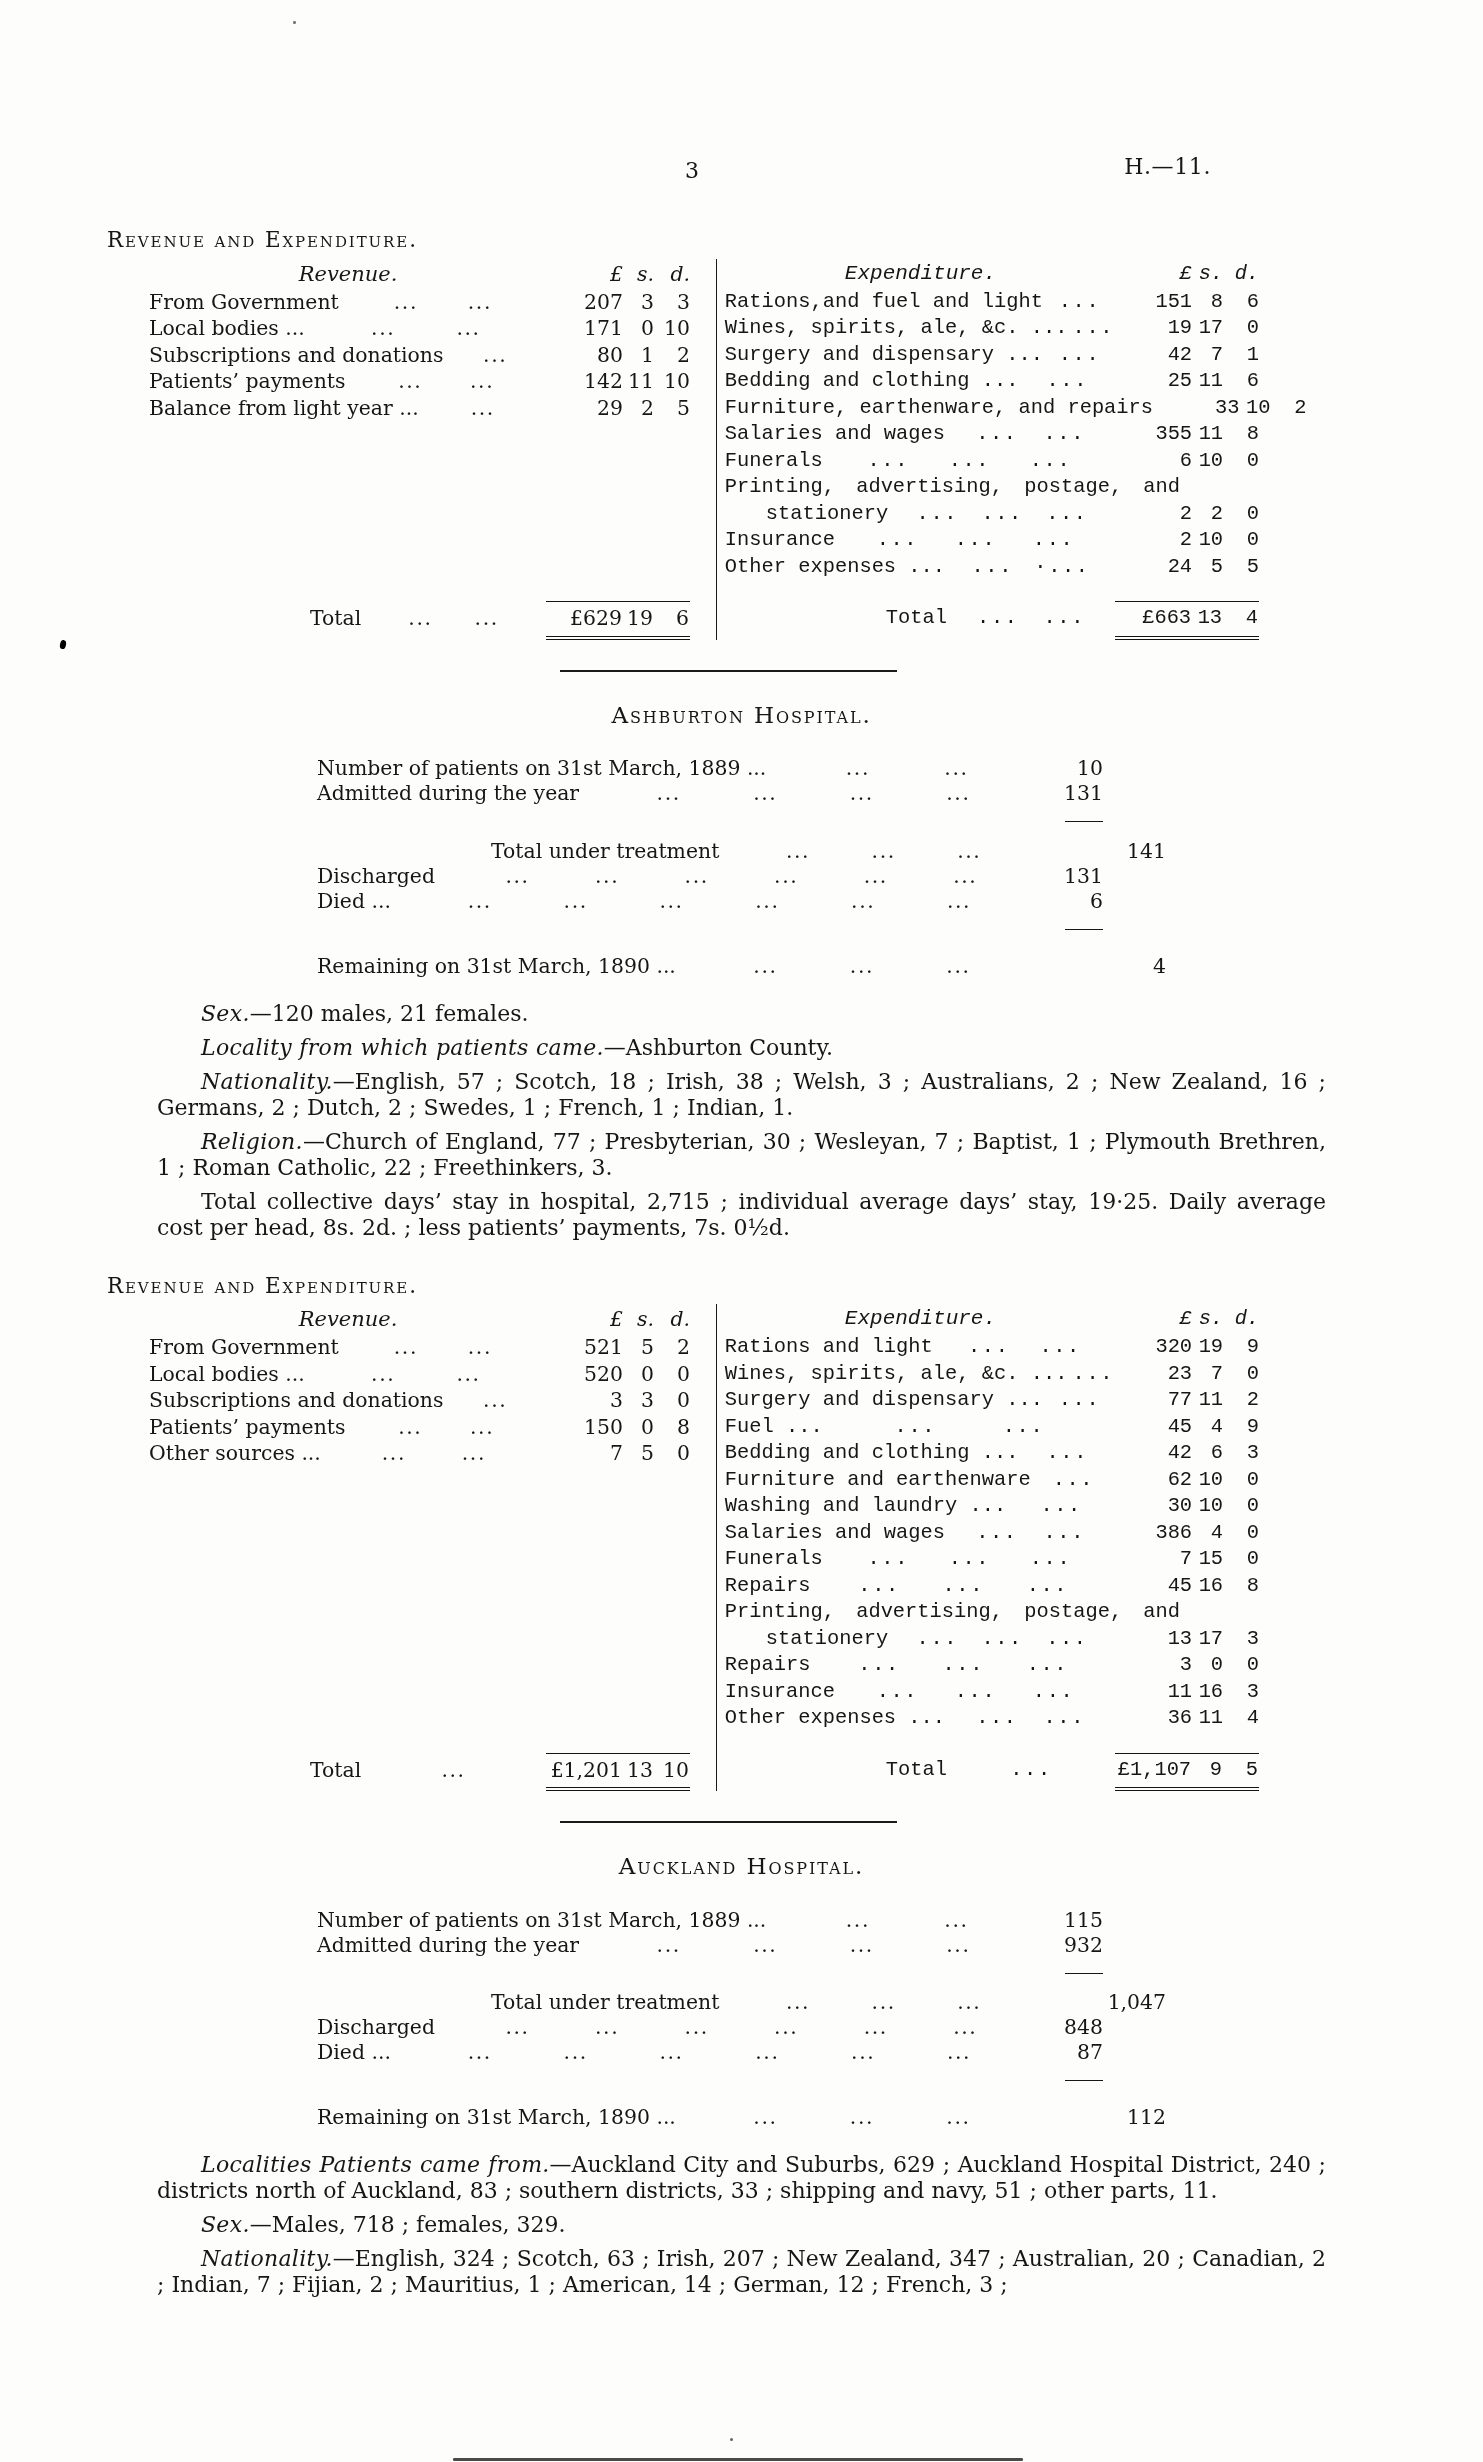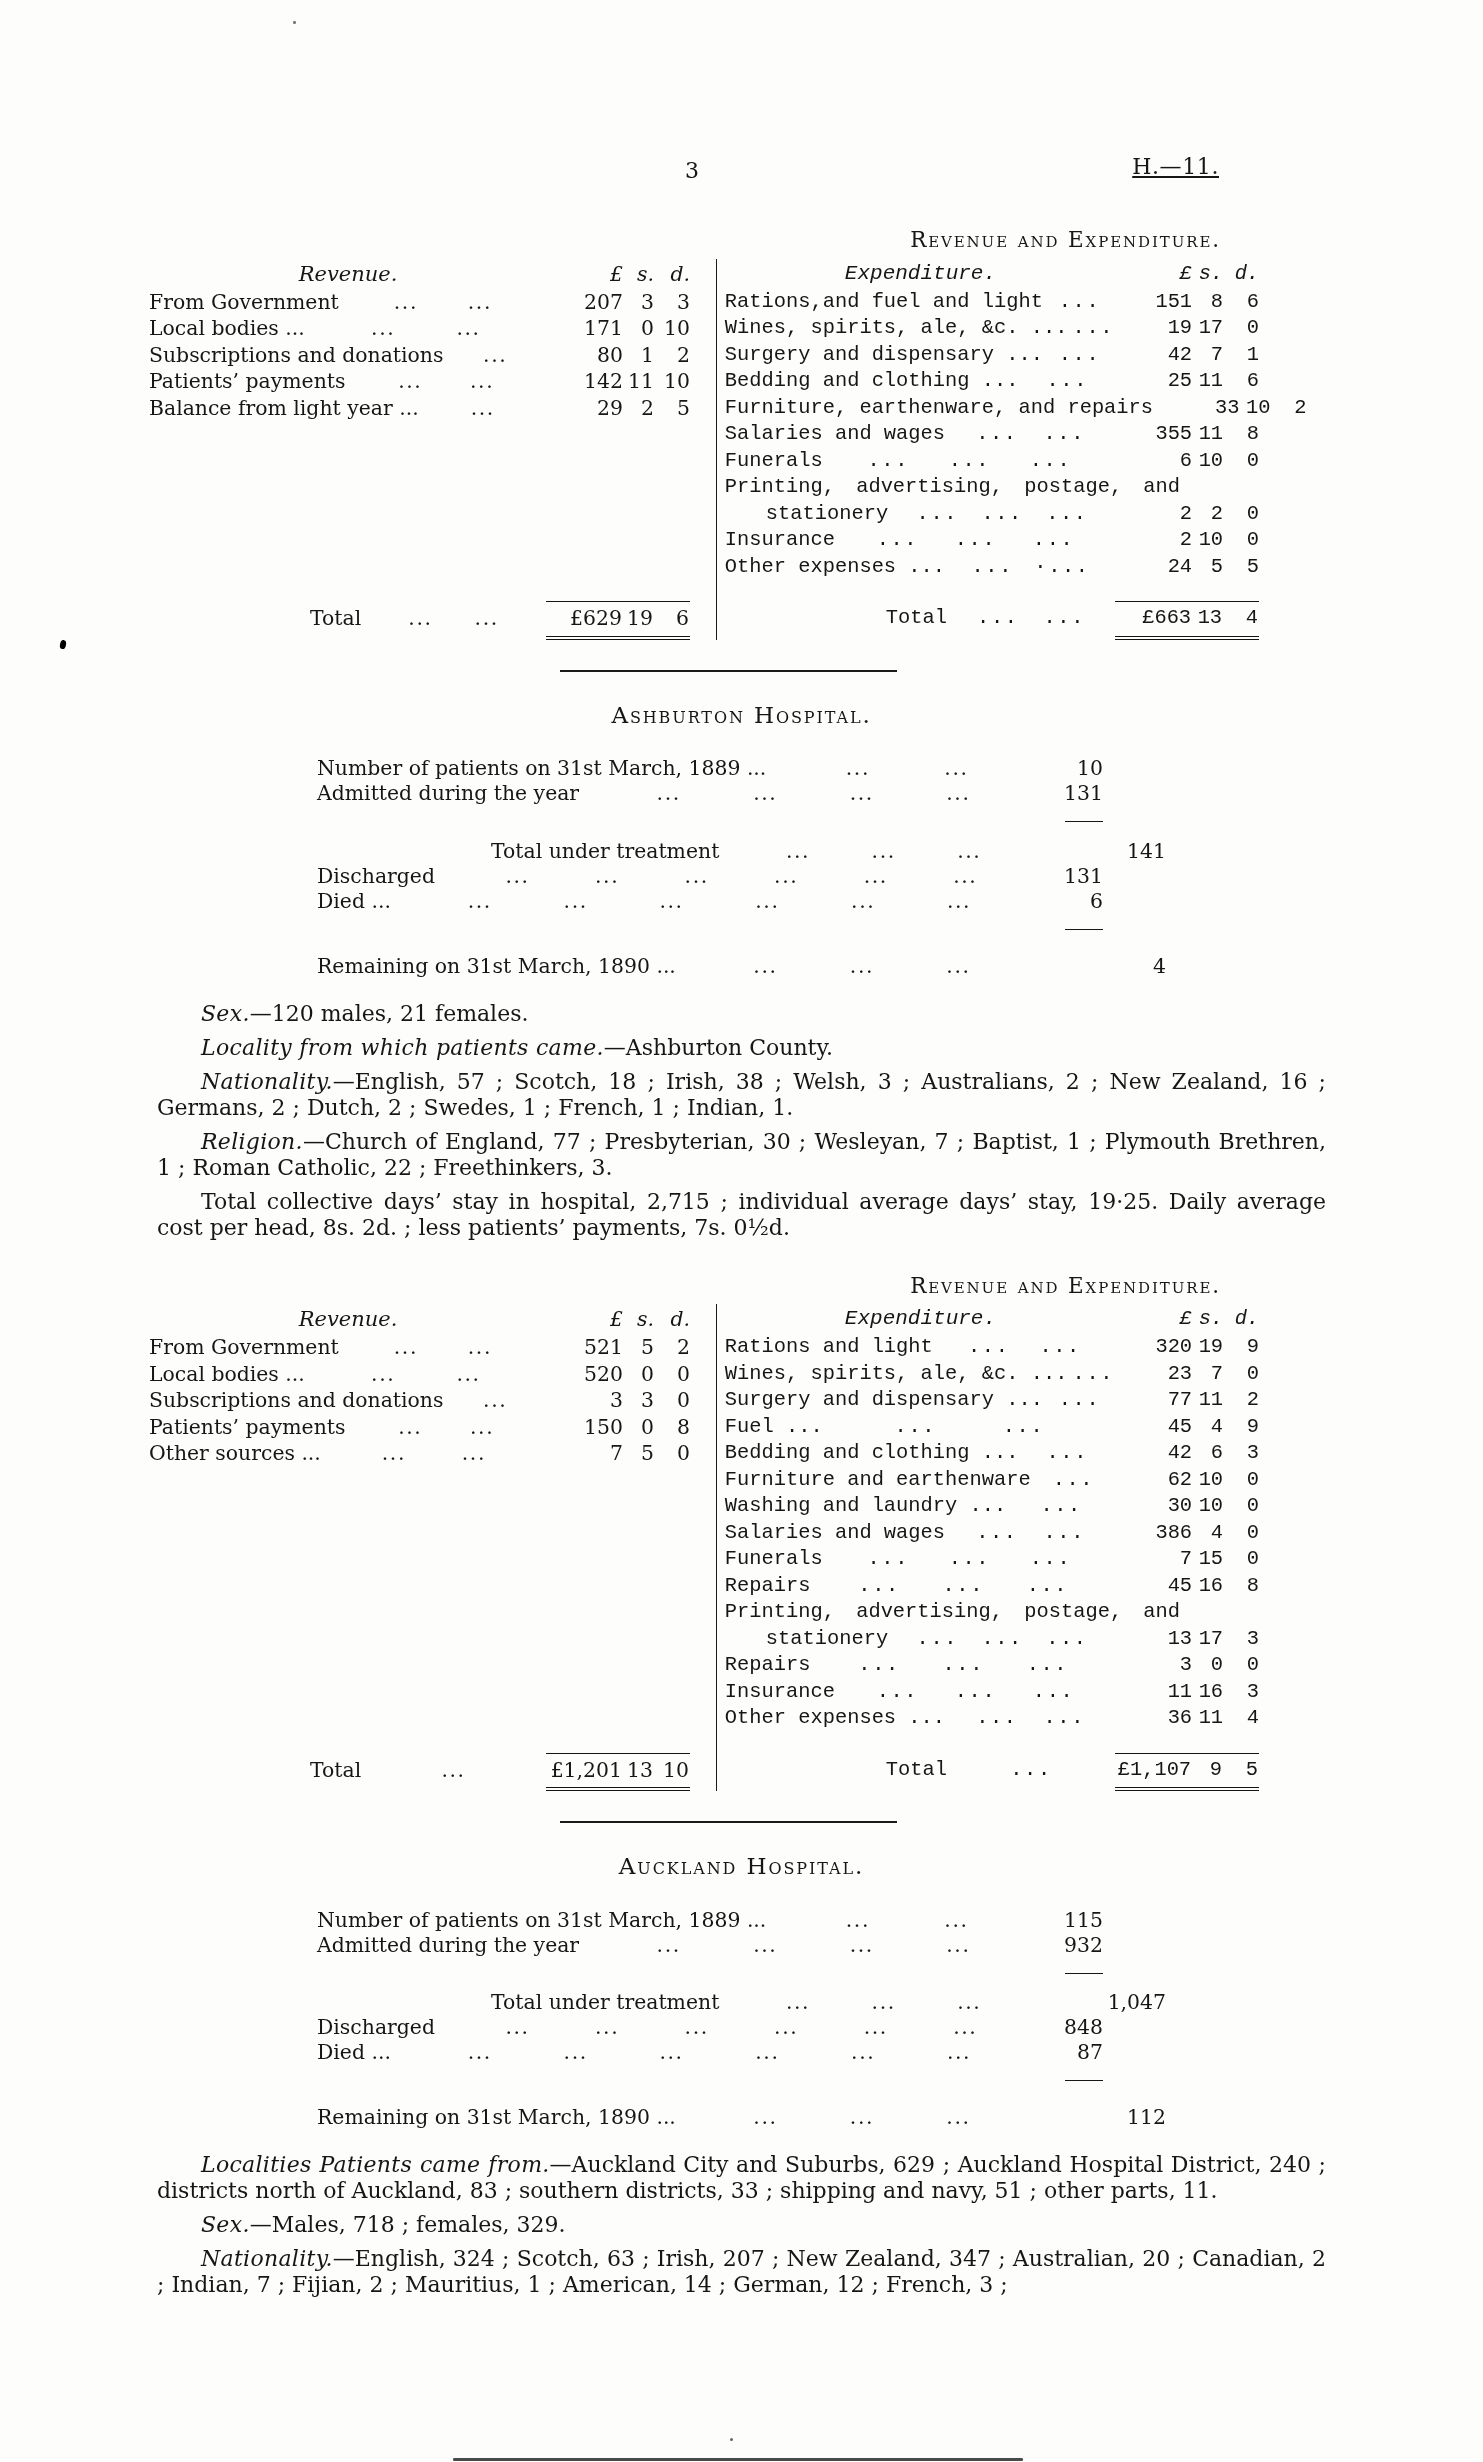--- a/index.html
+++ b/index.html
@@ -2,23 +2,23 @@
 <html style="font-size:10.4px"><head>
 <meta charset="utf-8">
 <style>
   html,body{margin:0;padding:0;background:#d8d8d4;}
   .page{position:relative;width:1483px;height:2462px;background:#fdfdfb;color:#161616;
         font-family:"DejaVu Serif","Liberation Serif",serif;box-sizing:border-box;
         padding:0 150px 0 149px;overflow:hidden;}
   
   .pagehead{position:relative;margin-top:157px;height:30px;font-size:22px;}
   .pgnum{position:absolute;left:536px;top:1.3px;}
-  .docref{position:absolute;right:114px;top:-2.6px;letter-spacing:0.6px;text-decoration:underline;}
+  .docref{position:absolute;right:122px;top:-2.6px;letter-spacing:0.6px;}
   
-  .sctitle{margin:40px 0 0 0;width:1114px;position:relative;left:-42px;text-align:right;
+  .sctitle{margin:40px 0 0 0;width:1114px;position:relative;left:-42px;text-align:left;
            font-weight:normal;font-variant:small-caps;letter-spacing:1.9px;font-size:21.4px;}
   .hosptitle{margin:30px 0 0 0;width:1185px;text-align:center;font-weight:normal;
              font-variant:small-caps;letter-spacing:1.9px;font-size:23px;}
   
   .fintable{width:1114px;display:grid;grid-template-columns:567px 547px;margin-top:6.5px;
             font-size:20.4px;}
   .half{display:flex;flex-direction:column;box-sizing:border-box;}
   .half.lefthalf{padding-right:26px;}
   .half.righthalf{border-left:1.6px solid #1b1b1b;padding-left:7.8px;padding-right:3.9px;font-family:Liberation Mono, monospace;}
   .frow{display:grid;grid-template-columns:max-content 1fr 76px 31px 36px;

